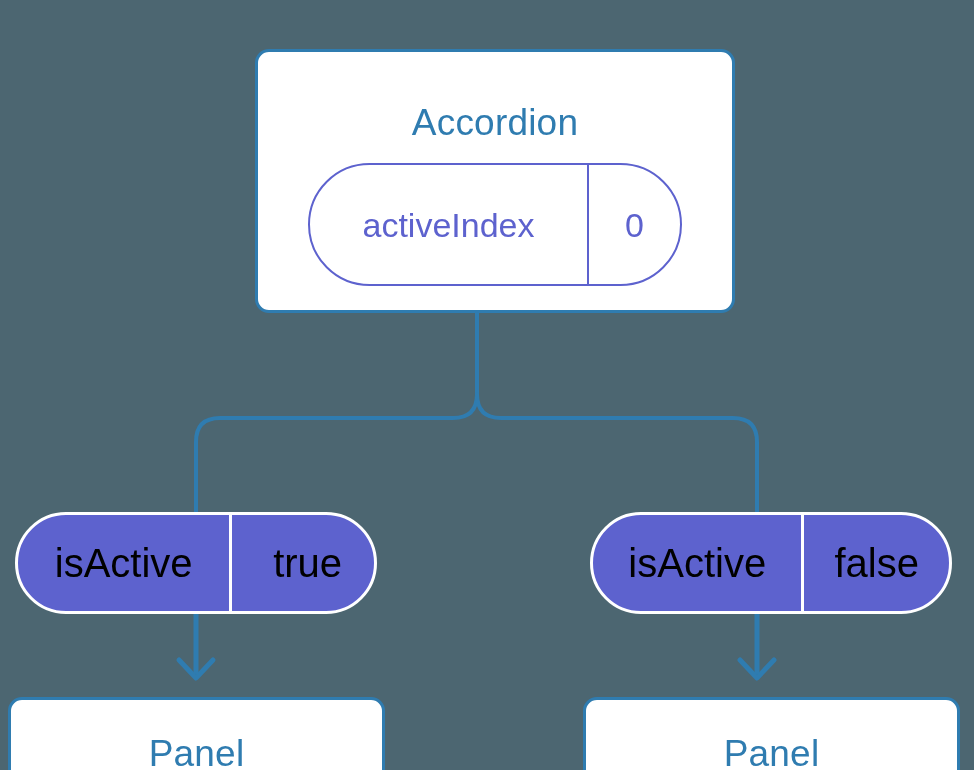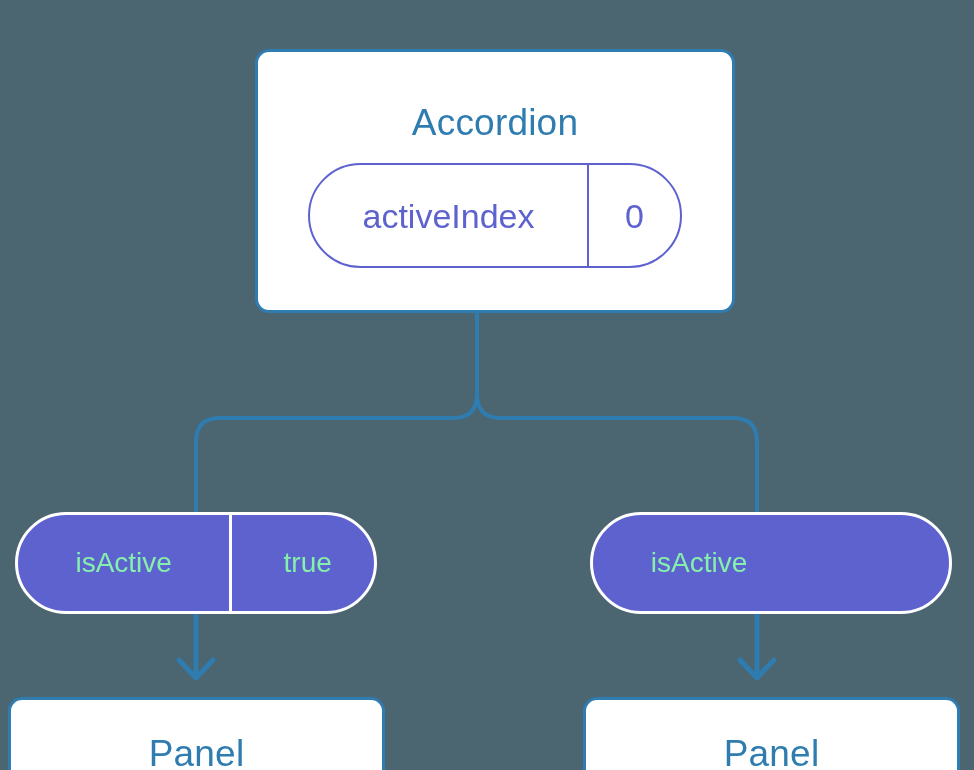--- a/index.html
+++ b/index.html
@@ -103,34 +103,34 @@
     font-size: 34px;
   }
   .pill-outline .pill-val {
     border-left: 2px solid #5d62ce;
   }
 
   #state-pill {
     left: 308px;
     top: 117px;
     width: 374px;
-    height: 105px;
+    height: 123px;
   }
   #state-pill .pill-key { width: 280px; }
   #state-pill .pill-val { width: 94px; }
 
   
   .pill-filled {
     background: #5d62ce;
     border: 3px solid #ffffff;
   }
   .pill-filled .pill-key,
   .pill-filled .pill-val {
-    color: #86efac;
-    font-size: 28px;
+    color: #000000;
+    font-size: 40px;
   }
   .pill-filled .pill-val {
     border-left: 3px solid #ffffff;
   }
 
   #prop-pill-left {
     left: 15px;
     top: 466px;
     width: 362px;
     height: 102px;
@@ -182,20 +182,21 @@
     <div class="pill-val">0</div>
   </div>
 
   <div class="pill pill-filled" id="prop-pill-left">
     <div class="pill-key">isActive</div>
     <div class="pill-val">true</div>
   </div>
 
   <div class="pill pill-filled" id="prop-pill-right">
     <div class="pill-key">isActive</div>
+    <div class="pill-val">false</div>
   </div>
 
   <div class="card" id="panel-left-card">
     <div class="card-title">Panel</div>
   </div>
 
   <div class="card" id="panel-right-card">
     <div class="card-title">Panel</div>
   </div>
 

